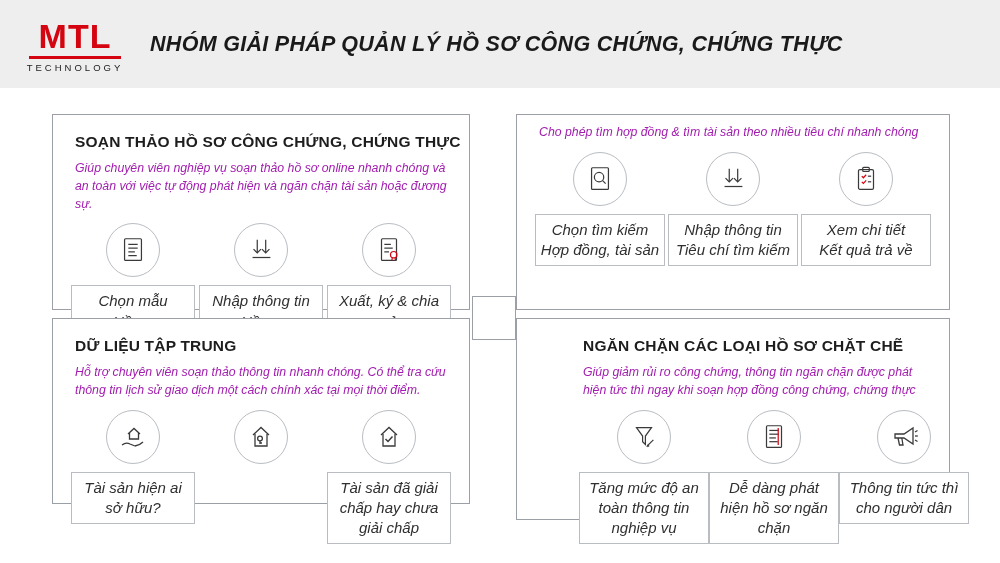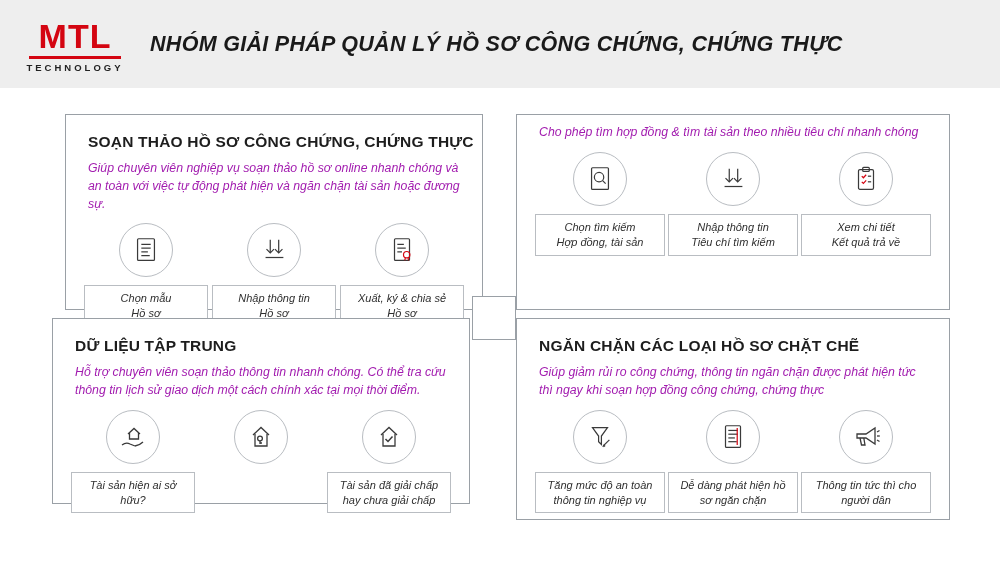--- a/index.html
+++ b/index.html
@@ -31,41 +31,41 @@
     font-size: 34px;
     letter-spacing: 1px;
     color: #d40511;
     line-height: 1;
   }
   .logo-rule {
     width: 92px; height: 3px; background: #d40511; margin: 3px 0 3px 0;
   }
   .logo-sub {
     font-size: 9.5px; letter-spacing: 3px; color: #222;
-    font-weight: bold;
+    font-weight: normal;
   }
   .header-title {
     font-size: 21.5px;
     font-weight: bold;
     color: #1a1a1a;
     letter-spacing: .3px;
     white-space: nowrap;
     font-style: italic;
   }
 
   
   .panel {
     position: absolute;
     border: 1px solid #9aa0a6;
     background: #ffffff;
   }
-  .p1 { left: 65px;  top: 114px; width: 418px; height: 196px; }
+  .p1 { left: 52px;  top: 114px; width: 418px; height: 196px; }
   .p2 { left: 516px; top: 114px; width: 434px; height: 196px; }
   .p3 { left: 52px;  top: 318px; width: 418px; height: 186px; }
-  .p4 { left: 516px; top: 318px; width: 434px; height: 202px; }
+  .p4 { left: 516px; top: 318px; width: 434px; height: 202px; padding-left: 44px; }
 
   
   .connector {
     position: absolute;
     left: 472px; top: 296px;
     width: 44px; height: 44px;
     border: 1px solid #9aa0a6;
     background: #fff;
     z-index: 5;
   }
@@ -101,21 +101,21 @@
     border-radius: 50%;
     display: flex; align-items: center; justify-content: center;
     background: #fff;
     margin-bottom: 8px;
   }
   .item-label {
     width: 124px;
     min-height: 40px;
     border: 1px solid #b9bdc2;
     background: #fff;
-    font-size: 11px;
+    font-size: 15px;
     font-style: italic;
     line-height: 1.35;
     color: #2f2f2f;
     display: flex; align-items: center; justify-content: center;
     text-align: center;
     padding: 5px 4px;
   }
   .p2 .item, .p2 .item-label, .p4 .item, .p4 .item-label { width: 130px; }
 
   svg { display: block; }

